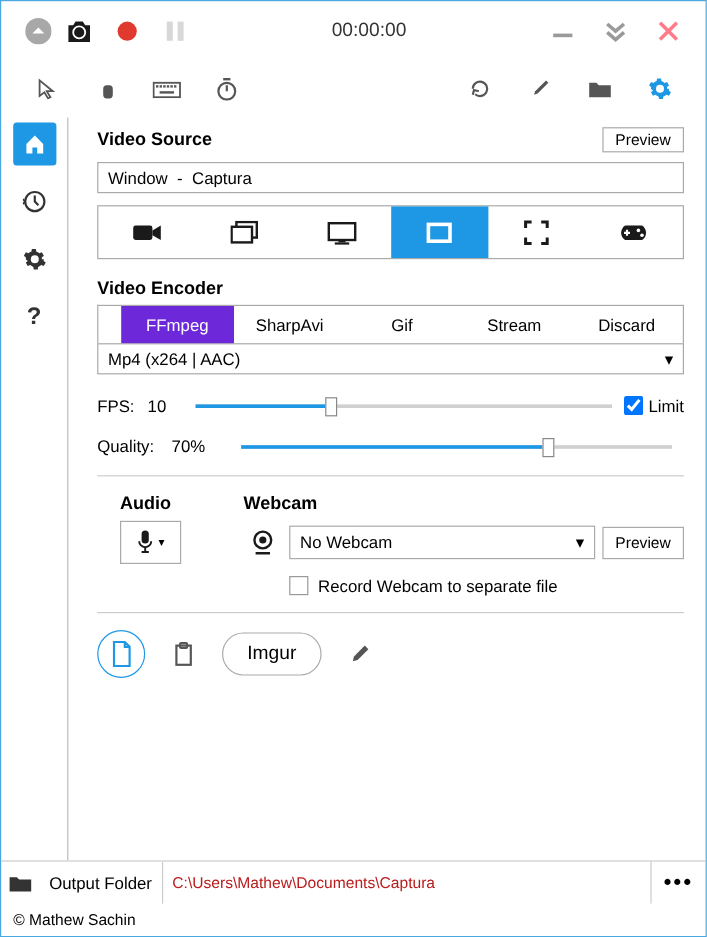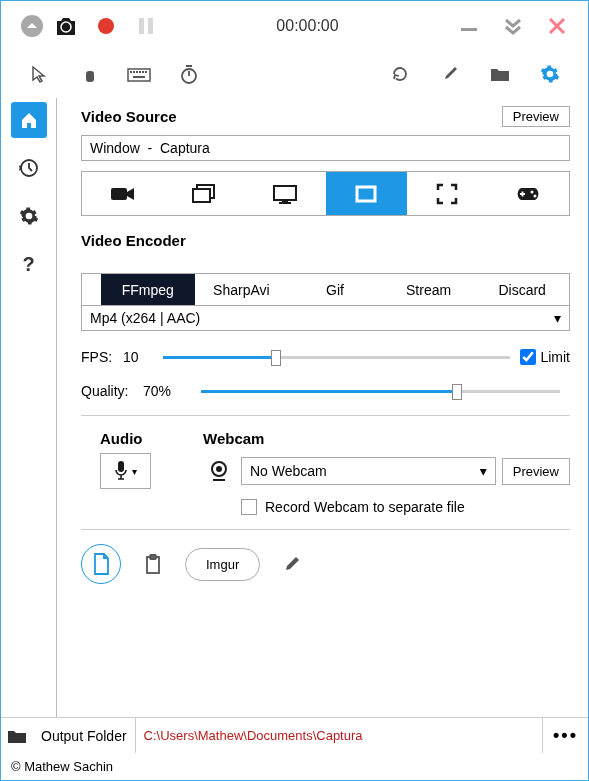--- a/index.html
+++ b/index.html
@@ -18,21 +18,21 @@
 .main { flex: 1; padding: 10px 18px 10px 24px; overflow-y: auto; }
 .section-header { display: flex; align-items: center; justify-content: space-between; margin-bottom: 8px; }
 .h { font-weight: bold; font-size: 15px; }
 .btn { border: 1px solid #aaa; background: #fff; padding: 2px 10px; font-size: 13px; cursor: pointer; }
 .input { border: 1px solid #aaa; width: 100%; padding: 4px 8px; font-size: 14px; margin-bottom: 10px; }
 .source-tabs { display: flex; border: 1px solid #aaa; height: 45px; margin-bottom: 16px; }
 .source-tabs > div { flex: 1; display: flex; align-items: center; justify-content: center; cursor: pointer; }
 .source-tabs > div.active { background: #1e98e4; }
 .encoder-tabs { display: flex; border: 1px solid #aaa; border-bottom: none; height: 32px; }
 .encoder-tabs > div { flex: 1; display: flex; align-items: center; justify-content: center; font-size: 14px; cursor: pointer; }
-.encoder-tabs > div.active { background: #0f172a; color: #fff; margin-left: 19px; }
+.encoder-tabs > div.active { background: #6d28d9; color: #fff; margin-left: 19px; }
 .select { border: 1px solid #aaa; width: 100%; padding: 4px 8px; font-size: 14px; display: flex; justify-content: space-between; align-items: center; cursor: pointer; margin-bottom: 16px; }
 .row { display: flex; align-items: center; margin: 14px 0; }
 .row .lbl { font-size: 14px; width: 62px; }
 .row .val { font-size: 14px; width: 48px; }
 .slider { flex: 1; position: relative; height: 20px; margin: 0 10px; }
 .slider .track { position: absolute; top: 9px; left: 0; right: 0; height: 3px; background: #d0d0d0; }
 .slider .fill { position: absolute; top: 9px; left: 0; height: 3px; background: #1e98e4; }
 .slider .thumb { position: absolute; top: 3px; width: 10px; height: 16px; background: #fff; border: 1px solid #888; }
 .chk { display: flex; align-items: center; gap: 4px; font-size: 14px; justify-content: center; }
 .chk input { width: 16px; height: 16px; }
@@ -42,21 +42,21 @@
 .mic-btn { border: 1px solid #aaa; height: 36px; display: flex; align-items: center; justify-content: center; gap: 4px; cursor: pointer; margin-top: 6px; }
 .webcam-col { flex: 1; margin-left: 32px; }
 .webcam-row { display: flex; gap: 6px; align-items: center; margin-top: 6px; }
 .wc-icon { width: 32px; height: 36px; display: flex; align-items: center; justify-content: center; }
 .wc-select { flex: 1; border: 1px solid #aaa; padding: 5px 8px; font-size: 14px; display: flex; justify-content: space-between; align-items: center; cursor: pointer; }
 .wc-chk { display: flex; align-items: center; gap: 8px; margin-top: 10px; margin-left: 38px; font-size: 14px; }
 .wc-chk .box { width: 16px; height: 16px; border: 1px solid #999; }
 .ss-row { display: flex; align-items: center; gap: 12px; margin-top: 8px; }
 .circ-btn { width: 40px; height: 40px; border-radius: 50%; display: flex; align-items: center; justify-content: center; cursor: pointer; }
 .circ-btn.outl { border: 1px solid #1e98e4; }
-.pill-btn { border: 1px solid #aaa; border-radius: 20px; padding: 8px 20px; font-size: 13px; cursor: pointer; text-align: center; }
+.pill-btn { border: 1px solid #aaa; border-radius: 20px; padding: 8px 20px; font-size: 16px; cursor: pointer; text-align: center; }
 .footer { height: 36px; border-top: 1px solid #ccc; display: flex; align-items: stretch; }
 .footer .folder-icon { width: 32px; display: flex; align-items: center; justify-content: center; }
 .footer .folder-lbl { display: flex; align-items: center; padding: 0 8px; border-right: 1px solid #ccc; font-size: 14px; }
 .footer .path { flex: 1; display: flex; align-items: center; padding: 0 8px; color: #b91c1c; font-size: 13px; }
 .footer .dots { width: 46px; border-left: 1px solid #ccc; display: flex; align-items: center; justify-content: center; font-size: 18px; font-weight: bold; letter-spacing: 2px; cursor: pointer; }
 .credit { padding: 6px 10px; font-size: 13px; }
 svg { display: block; }
 </style>
 </head>
 <body>
@@ -224,21 +224,21 @@
           <svg width="30" height="18">
             <path d="M8 3 h14 a7 7 0 0 1 0 12 h-14 a7 7 0 0 1 0 -12 z" fill="#1a1a1a"></path>
             <path d="M7 9 h5 M9.5 6.5 v5" stroke="#fff" stroke-width="1.8"></path>
             <circle cx="19" cy="7" r="1.5" fill="#fff"></circle>
             <circle cx="22" cy="11" r="1.5" fill="#fff"></circle>
           </svg>
         </div>
     </div>
 
     
-    <div class="h" style="margin-bottom:24px">Video Encoder</div>
+    <div class="h" style="margin-bottom:5px">Video Encoder</div>
     <div class="encoder-tabs">
       <div class="active">FFmpeg</div>
       <div>SharpAvi</div>
       <div>Gif</div>
       <div>Stream</div>
       <div>Discard</div>
     </div>
     <div class="select">
       <span>Mp4 (x264 | AAC)</span>
       <span>▾</span>

